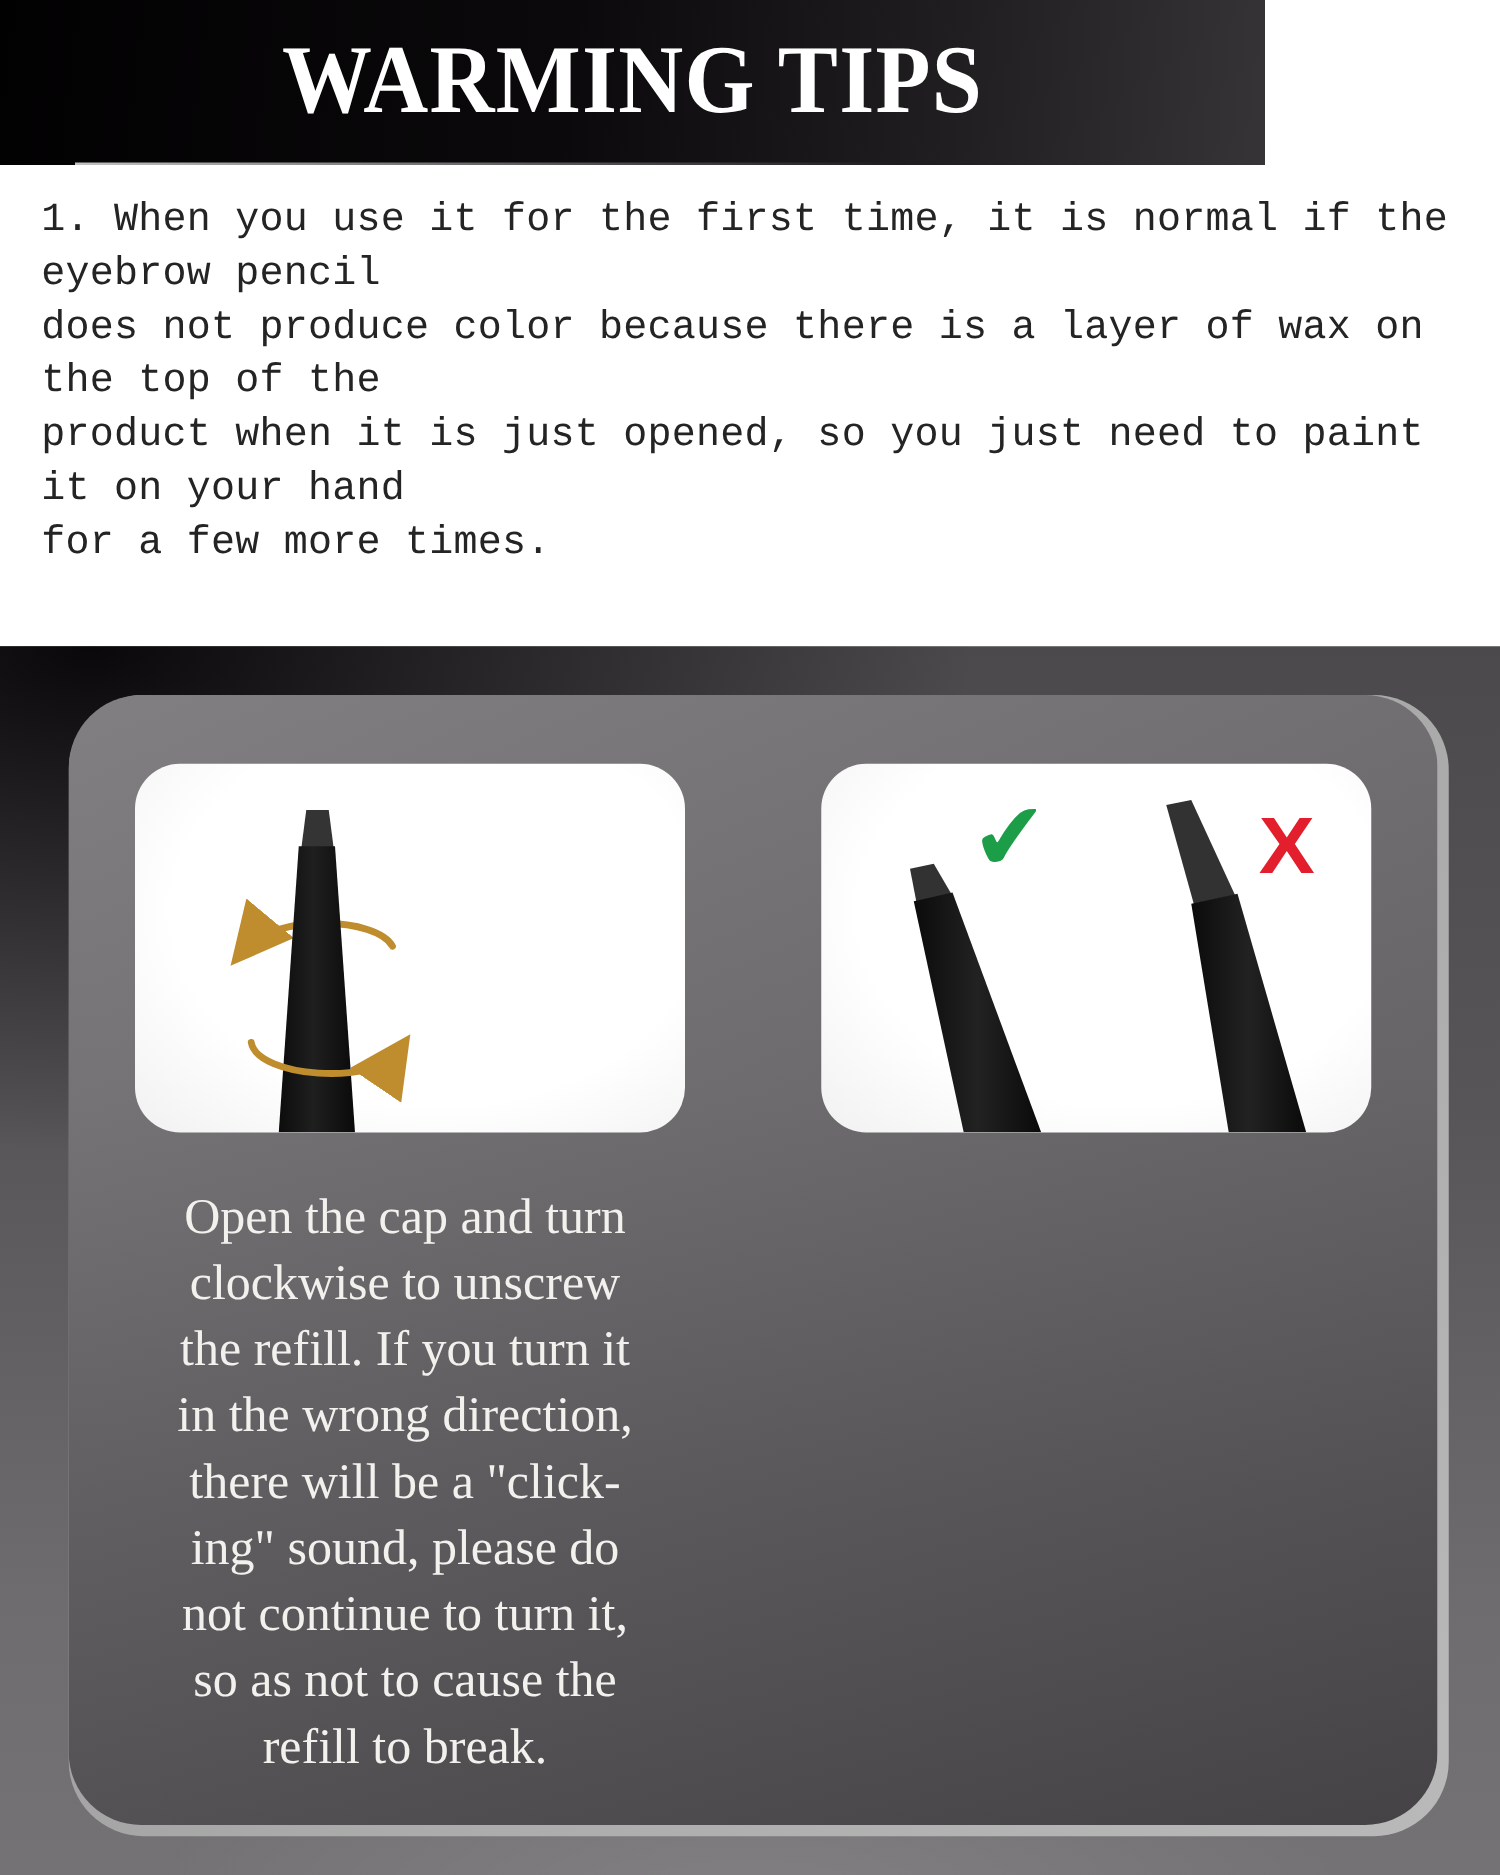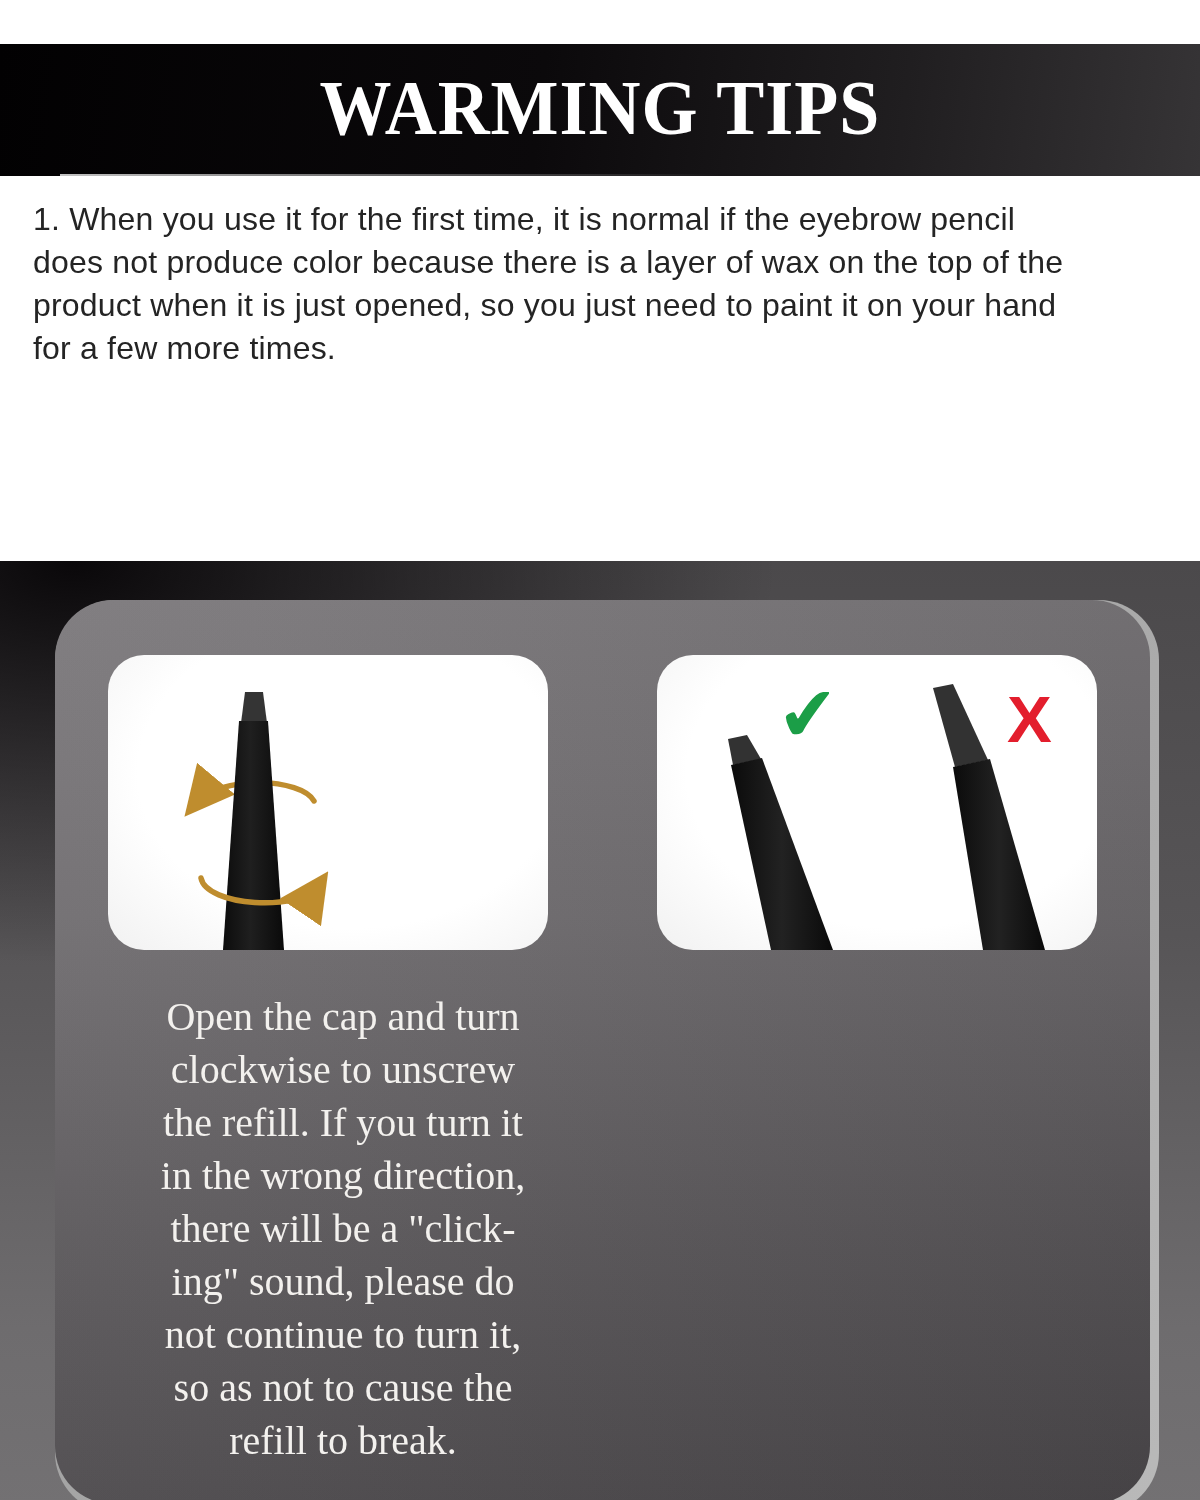--- a/index.html
+++ b/index.html
@@ -1,34 +1,34 @@
 <!DOCTYPE html>
 <html><head>
 <meta charset="utf-8">
 <style>
   html,body{margin:0;padding:0;}
   body{width:1200px;height:1500px;overflow:hidden;background:#fff;
        font-family:"Liberation Sans",sans-serif;}
   .page{position:relative;width:1200px;height:1500px;}
 
   
-  .header{position:relative;width:1200px;height:132px;
-          background:linear-gradient(97deg,#020102 0%,#0b090b 45%,#201e20 75%,#363436 100%);margin-top:44px;}
+  .header{position:relative;width:1012px;height:132px;
+          background:linear-gradient(97deg,#020102 0%,#0b090b 45%,#201e20 75%,#363436 100%);}
   .header::after{content:"";position:absolute;left:60px;bottom:0;width:660px;height:2px;
           background:linear-gradient(to right,rgba(205,205,205,.95),rgba(205,205,205,0));}
   .header h1{margin:0;width:100%;line-height:128px;text-align:center;color:#ffffff;
           font-family:"Liberation Serif",serif;font-weight:bold;font-size:72px;
           letter-spacing:1px;transform:scaleY(1.08);}
 
   
   .intro{position:absolute;top:132px;left:0;width:1200px;height:385px;background:#ffffff;
          padding:0;box-sizing:border-box;}
   .intro-p{margin:0;padding:0 28px 0 33px;color:#242424;font-size:32px;line-height:43px;
          letter-spacing:.2px;white-space:pre-line;}
-  .intro-p.first{padding-top:22px;}
+  .intro-p.first{padding-top:22px;font-family:Liberation Mono, monospace;}
   .intro-p.second{padding-top:41px;}
 
   
   .demo{position:absolute;top:517px;left:0;width:1200px;height:983px;
         background:
           radial-gradient(ellipse 980px 560px at 6% 0%, rgba(4,2,4,.92), rgba(4,2,4,0) 72%),
           radial-gradient(ellipse 700px 300px at 50% 104%, rgba(255,255,255,.10), rgba(255,255,255,0) 70%),
           linear-gradient(180deg,#4b494b 0%,#575557 38%,#6e6c6e 78%,#747274 100%);}
 
   .panel-outer{position:absolute;left:55px;top:39px;width:1104px;height:913px;border-radius:60px;
@@ -48,21 +48,21 @@
   .glyph{position:absolute;line-height:1;font-weight:bold;}
   .check{left:120px;top:22px;font-size:74px;color:#1b9e47;
          font-family:"DejaVu Sans",sans-serif;transform:rotate(-4deg);}
   .cross{left:351px;top:33px;font-size:64px;color:#e31e2d;
          font-family:"Liberation Sans",sans-serif;font-weight:900;transform:scale(1.05,1.0);}
 
   
   .caption{position:absolute;top:390px;width:520px;text-align:center;color:#f3f1ee;
          font-family:"Liberation Serif",serif;font-size:40px;line-height:53px;
          white-space:pre-line;}
-  .caption-left{left:28px;}
+  .caption-left{left:9px;}
   .caption-right{left:557px;}
 </style>
 </head>
 <body>
 
 <div class="page">
 
   <header class="header">
     <h1>WARMING TIPS</h1>
   </header>

